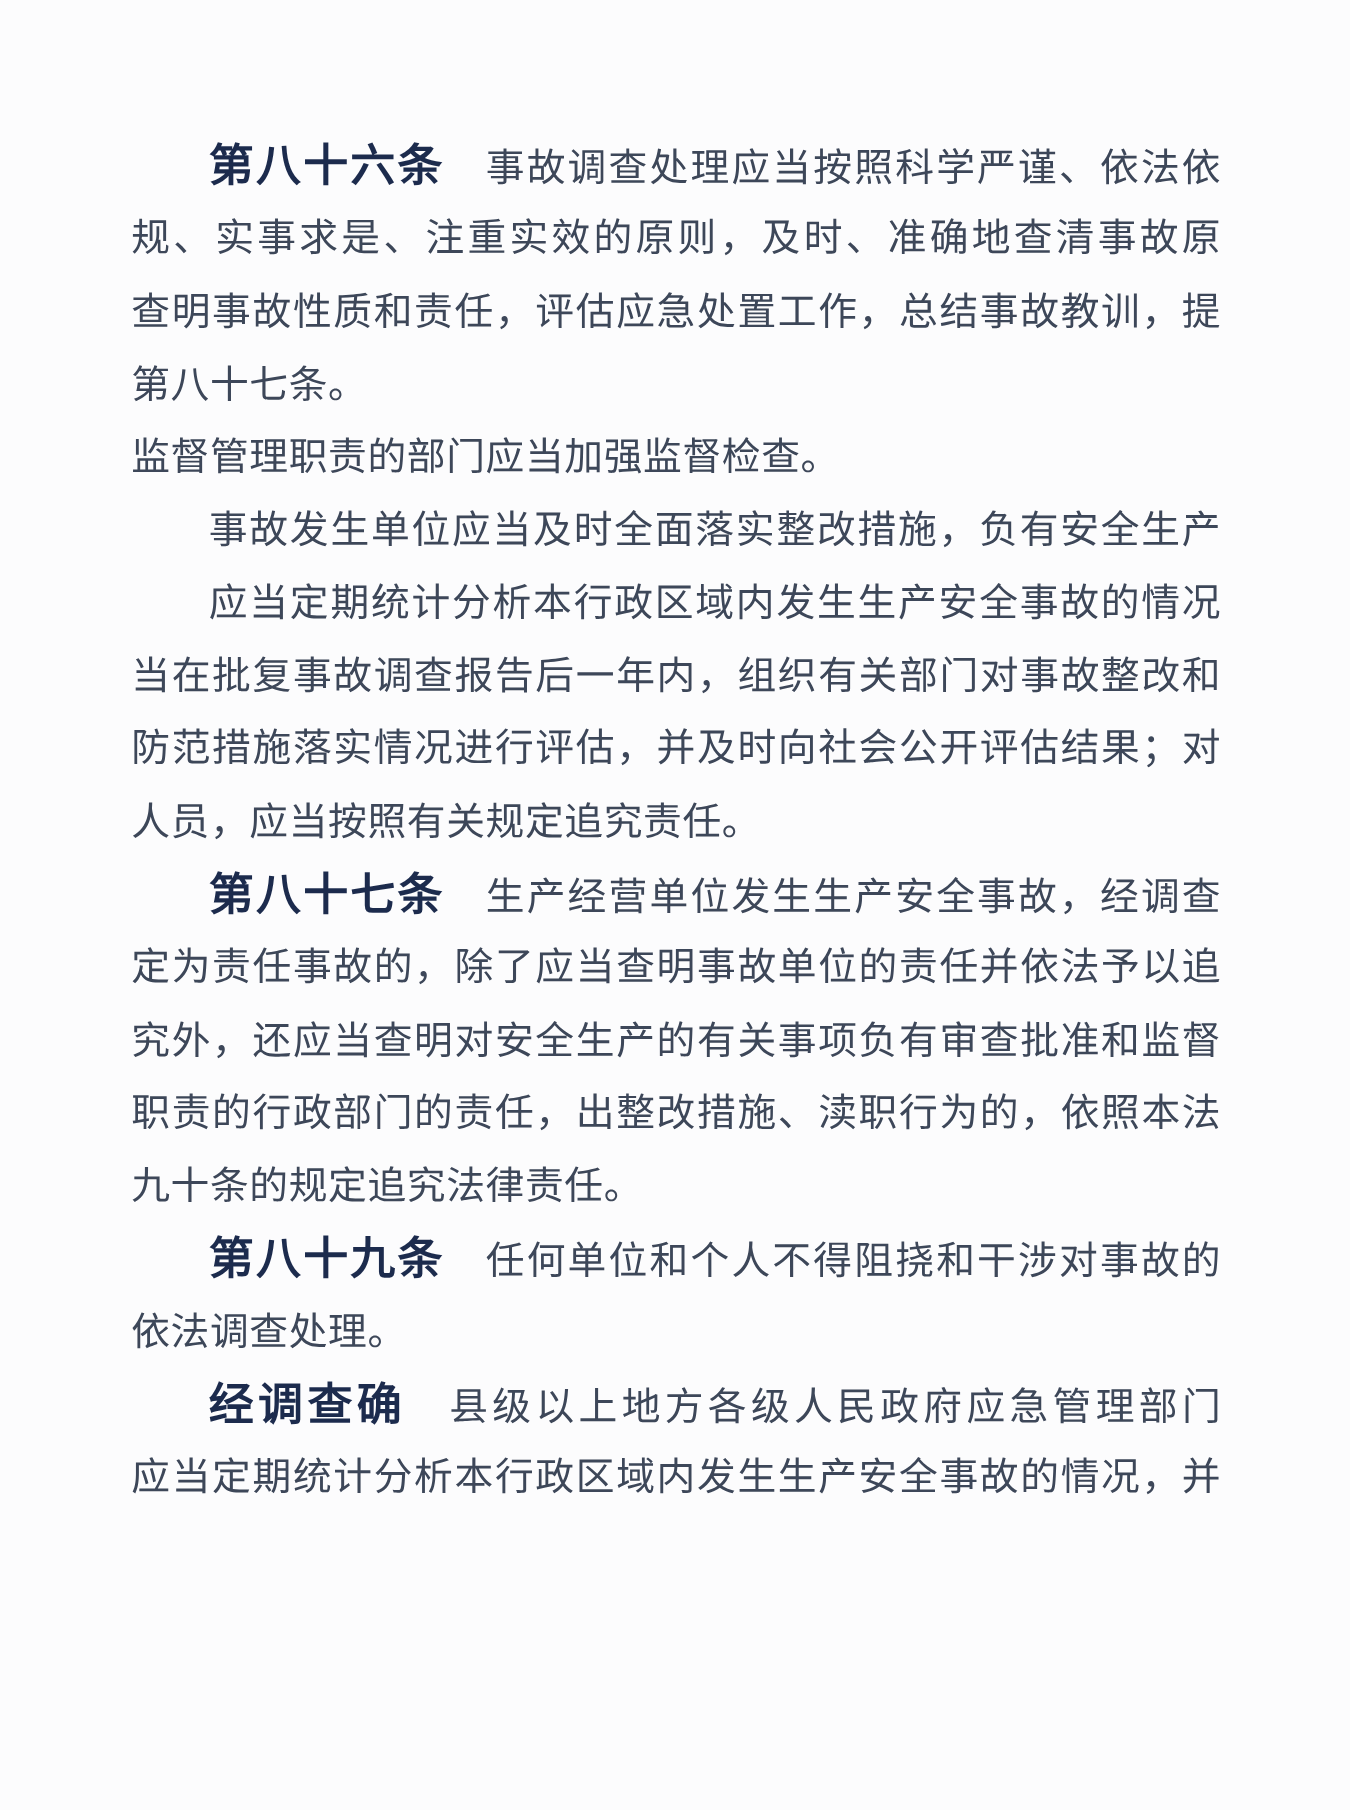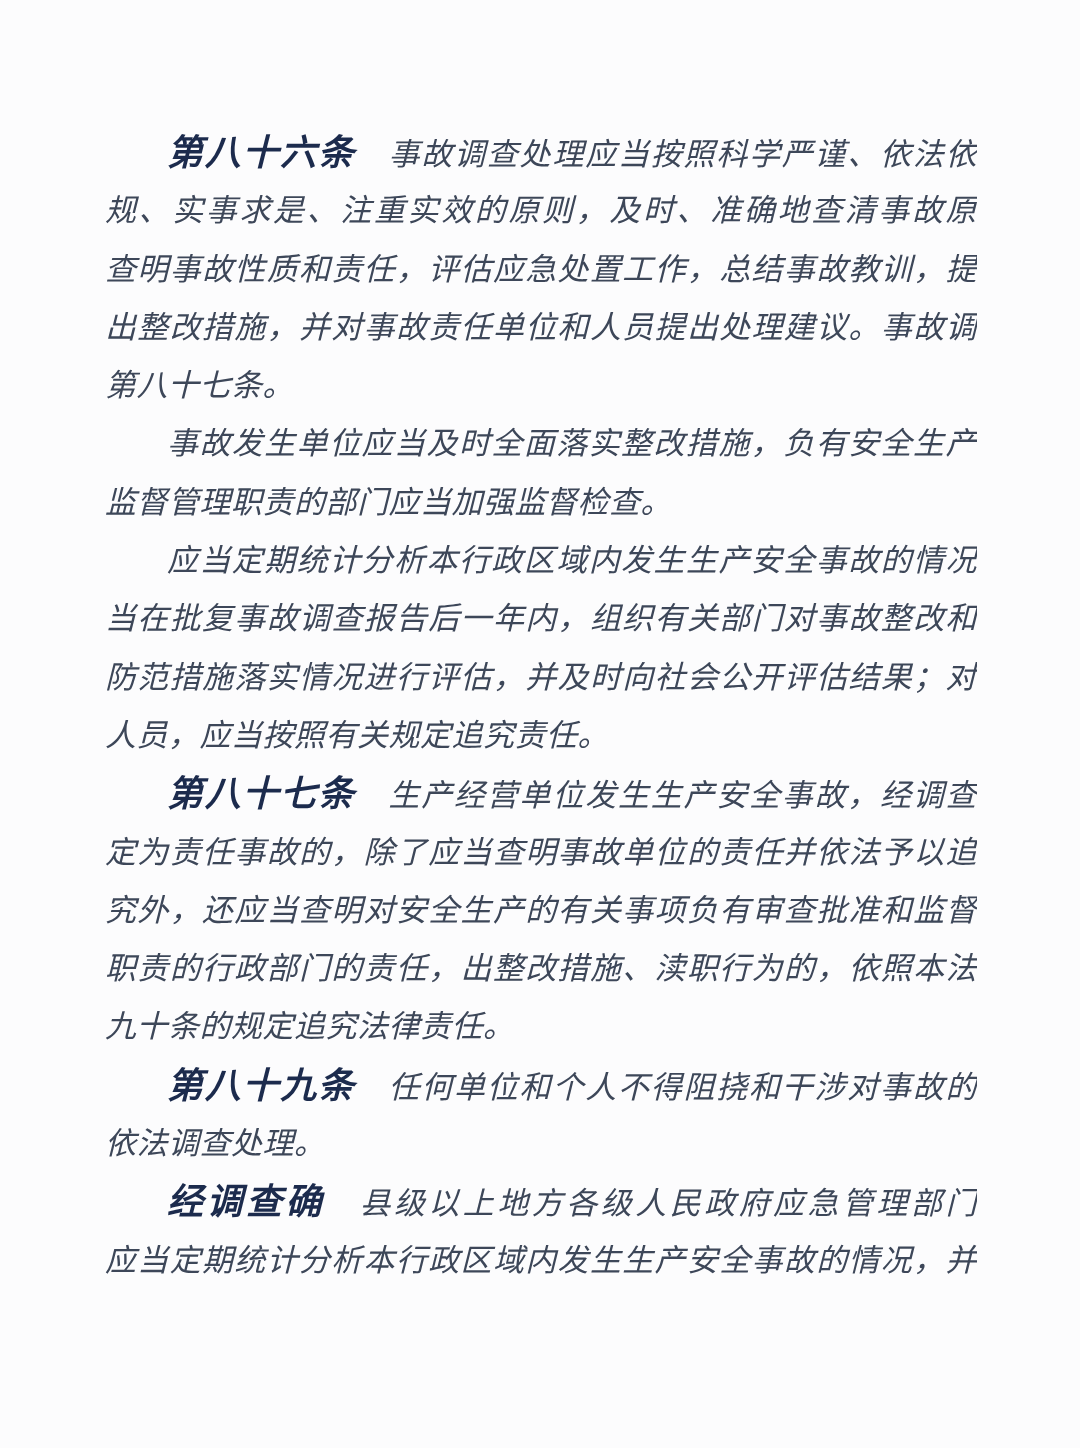--- a/index.html
+++ b/index.html
@@ -15,23 +15,22 @@
   }
   .page {
     position: absolute;
     left: 0; top: 0;
     width: 1080px;
     height: 1448px;
   }
   .text-block {
     position: absolute;
     left: 105px;
-    top: 124px;
+    top: 104px;
     width: 872px;
-    font-style: italic;
   }
   .line {
     height: 58.3px;
     line-height: 58.3px;
     font-size: 31px;
     color: var(--body-color, #3d4759);
     overflow: hidden;
     text-justify: inter-character;
     letter-spacing: 0.5px;
   }
@@ -51,24 +50,23 @@
   }
 </style>
 </head>
 <body>
 
 <div class="page">
   <div class="text-block">
       <div class="line j ind"><span class="art">第八十六条</span>　<span>事故调查处理应当按照科学严谨、依法依</span></div>
       <div class="line j"><span>规、实事求是、注重实效的原则，及时、准确地查清事故原因，</span></div>
       <div class="line j"><span>查明事故性质和责任，评估应急处置工作，总结事故教训，提</span></div>
-      <div class="line j"><span>出整改措施，并对事故责任单位和人员提出处理建议。事故调</span></div>
       <div class="line"><span>第八十七条。</span></div>
+      <div class="line"><span>监督管理职责的部门应当加强监督检查。</span></div>
       <div class="line j ind"><span>事故发生单位应当及时全面落实整改措施，负有安全生产</span></div>
-      <div class="line"><span>监督管理职责的部门应当加强监督检查。</span></div>
       <div class="line j ind"><span>应当定期统计分析本行政区域内发生生产安全事故的情况</span></div>
       <div class="line j"><span>当在批复事故调查报告后一年内，组织有关部门对事故整改和</span></div>
       <div class="line j"><span>防范措施落实情况进行评估，并及时向社会公开评估结果；对</span></div>
       <div class="line"><span>人员，应当按照有关规定追究责任。</span></div>
       <div class="line j ind"><span class="art">第八十七条</span>　<span>生产经营单位发生生产安全事故，经调查确</span></div>
       <div class="line j"><span>定为责任事故的，除了应当查明事故单位的责任并依法予以追</span></div>
       <div class="line j"><span>究外，还应当查明对安全生产的有关事项负有审查批准和监督</span></div>
       <div class="line j"><span>职责的行政部门的责任，出整改措施、渎职行为的，依照本法第</span></div>
       <div class="line"><span>九十条的规定追究法律责任。</span></div>
       <div class="line j ind"><span class="art">第八十九条</span>　<span>任何单位和个人不得阻挠和干涉对事故的</span></div>

